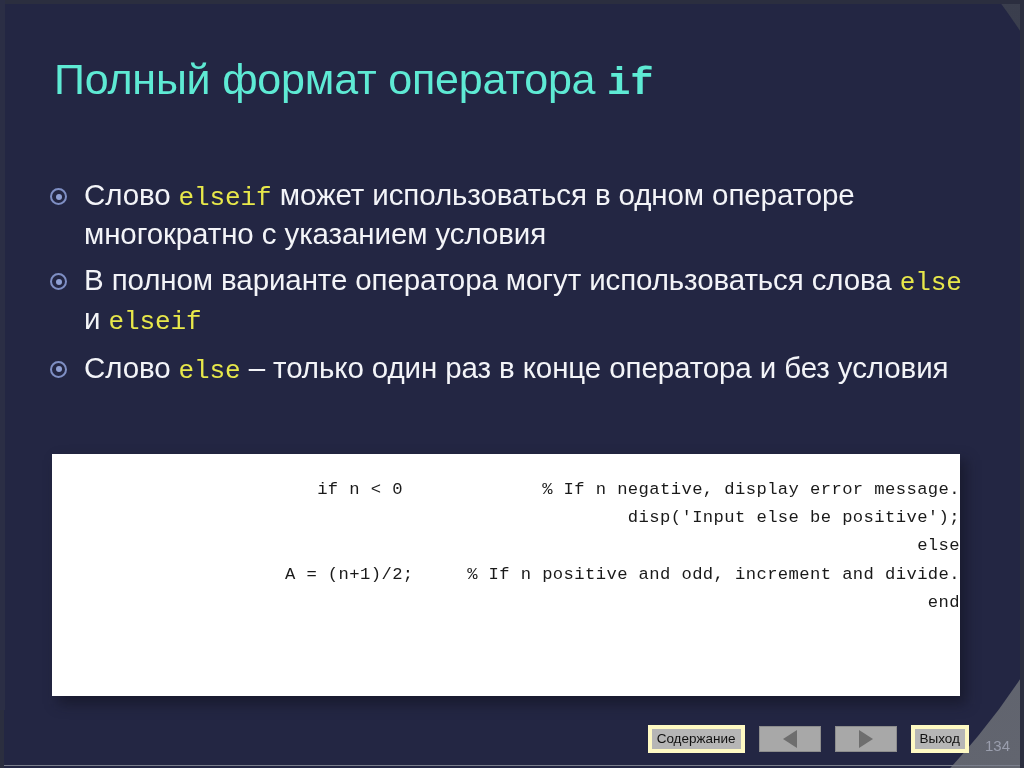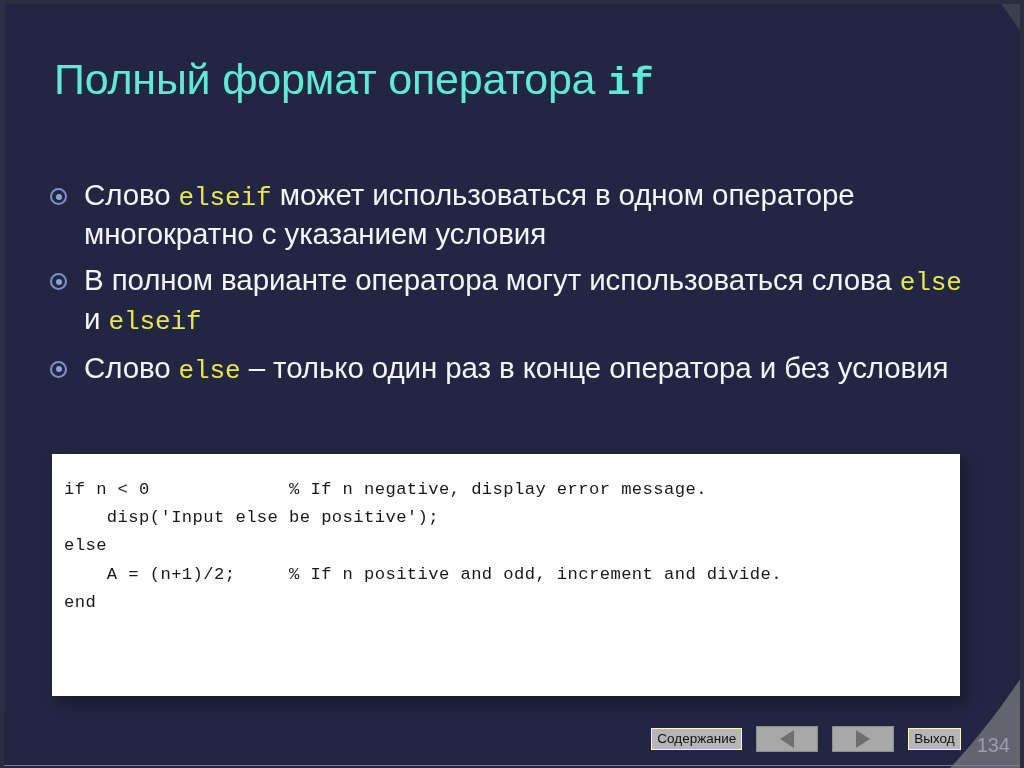--- a/index.html
+++ b/index.html
@@ -130,20 +130,21 @@
   .codebox {
     position: absolute;
     left: 52px;
     top: 454px;
     width: 908px;
     height: 242px;
     background: #ffffff;
     box-sizing: border-box;
     padding: 22px 0 0 12px;
     overflow: hidden;
+    text-align: right;
   }
   .code-line {
     font-family: "Liberation Mono", "DejaVu Sans Mono", monospace;
     font-size: 17.2px;
     line-height: 28.2px;
     color: #1a1a1a;
     white-space: pre;
     letter-spacing: 0.4px;
   }
 
@@ -155,21 +156,21 @@
     width: 1024px;
     height: 58px;
     display: flex;
     align-items: center;
     justify-content: flex-end;
     padding-right: 10px;
     box-sizing: border-box;
   }
   .footer-btn {
     background: #b6b6b6;
-    border: 1px solid #fef9c3;
+    border: 4px solid #fef9c3;
     color: #111;
     font-size: 13.5px;
     font-family: "Liberation Sans", sans-serif;
     padding: 2px 5px 3px 5px;
     margin-right: 14px;
     line-height: 1.15;
     white-space: nowrap;
   }
   .nav-btn {
     width: 60px;
@@ -188,21 +189,21 @@
     border-right: 14px solid #6e6e6e;
   }
   .arrow-right {
     width: 0; height: 0;
     border-top: 9px solid transparent;
     border-bottom: 9px solid transparent;
     border-left: 14px solid #6e6e6e;
   }
   .page-num {
     color: #9a9ead;
-    font-size: 20px;
+    font-size: 15px;
     margin-left: 2px;
     margin-top: 12px;
     margin-right: 4px;
   }
   .footer-divider {
     position: absolute;
     left: 4px;
     right: 4px;
     bottom: 2px;
     height: 1px;

